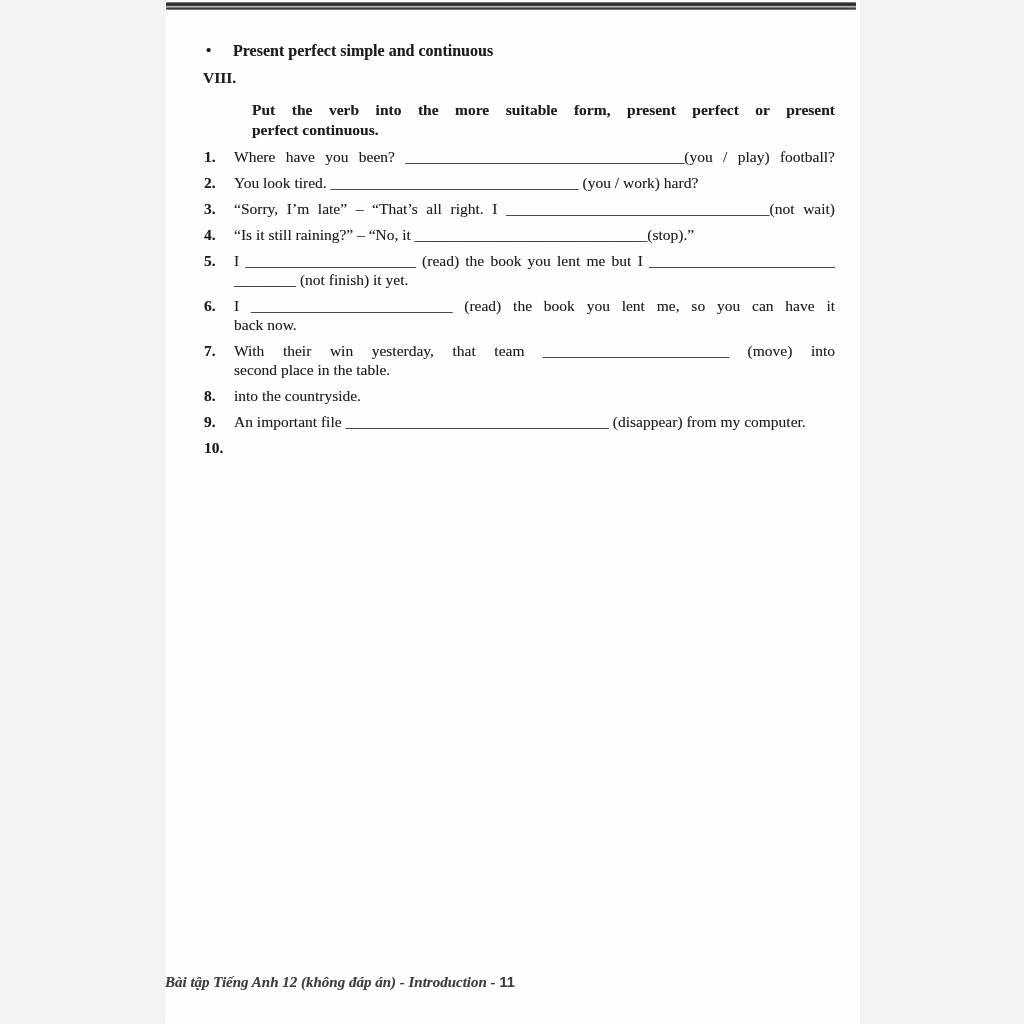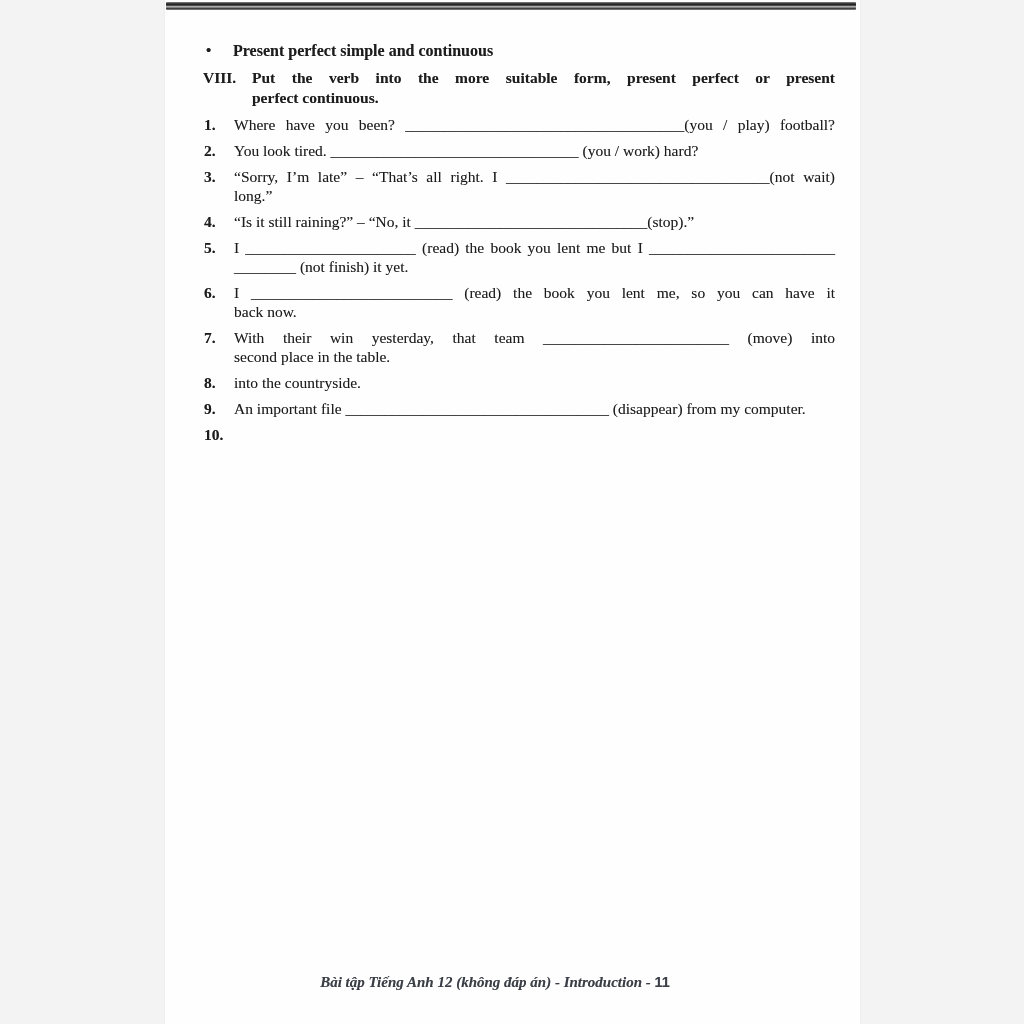--- a/index.html
+++ b/index.html
@@ -25,29 +25,29 @@
     font-size:15.5px;line-height:19px;
   }
   .section-head{
     display:flex;font-weight:bold;font-size:16px;line-height:21px;
     margin-bottom:7px;
   }
   .section-head .bullet{width:27px;padding-left:3px;font-size:15px;}
   .exercise-head{display:flex;font-weight:bold;line-height:20px;margin-bottom:7px;}
   .exercise-head .roman{width:49px;flex:none;}
   .exercise-head .instr{flex:1;}
-  .exercise-head .l1{text-align:justify;text-align-last:justify;}
+  .exercise-head .l1{text-align:justify;text-align-last:justify;margin-top:32px;}
   .item{display:flex;margin-bottom:7px;}
   .item .num{width:30px;flex:none;font-weight:bold;padding-left:1px;}
   .item .txt{flex:1;min-width:0;}
   .line{min-height:0;}
   .line.stretch{text-align:justify;text-align-last:justify;}
   .footer{
     position:absolute;left:0;right:35px;bottom:33px;
-    text-align:center;font-size:15px;color:#3a3e47;
+    text-align:left;font-size:15px;color:#3a3e47;
   }
   .footer .cite{font-style:italic;font-weight:700;}
   .footer .pagenum{font-style:normal;font-weight:700;font-family:"Liberation Sans","DejaVu Sans",sans-serif;font-size:14.5px;}
   .txt,.instr,.footer{text-shadow:0 0 .5px rgba(20,20,20,.35);}
   .section-head,.num,.roman{text-shadow:0 0 .5px rgba(20,20,20,.4);}
 </style>
 </head>
 <body>
 
 <div class="page">
@@ -79,21 +79,20 @@
       <span class="num">2.</span>
       <span class="txt">
         <span class="line" style="display:block">You look tired. ________________________________ (you / work) hard?</span>
       </span>
     </div>
 
     <div class="item">
       <span class="num">3.</span>
       <span class="txt">
         <span class="line stretch" style="display:block">“Sorry, I’m late” – “That’s all right. I __________________________________(not wait)</span>
-        <span class="line" style="display:block">long.”</span>
       </span>
     </div>
 
     <div class="item">
       <span class="num">4.</span>
       <span class="txt">
         <span class="line" style="display:block">“Is it still raining?” – “No, it ______________________________(stop).”</span>
       </span>
     </div>
 

